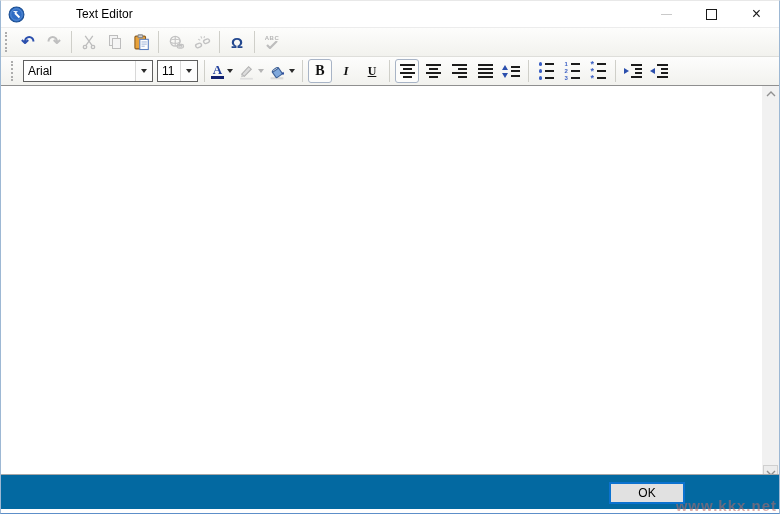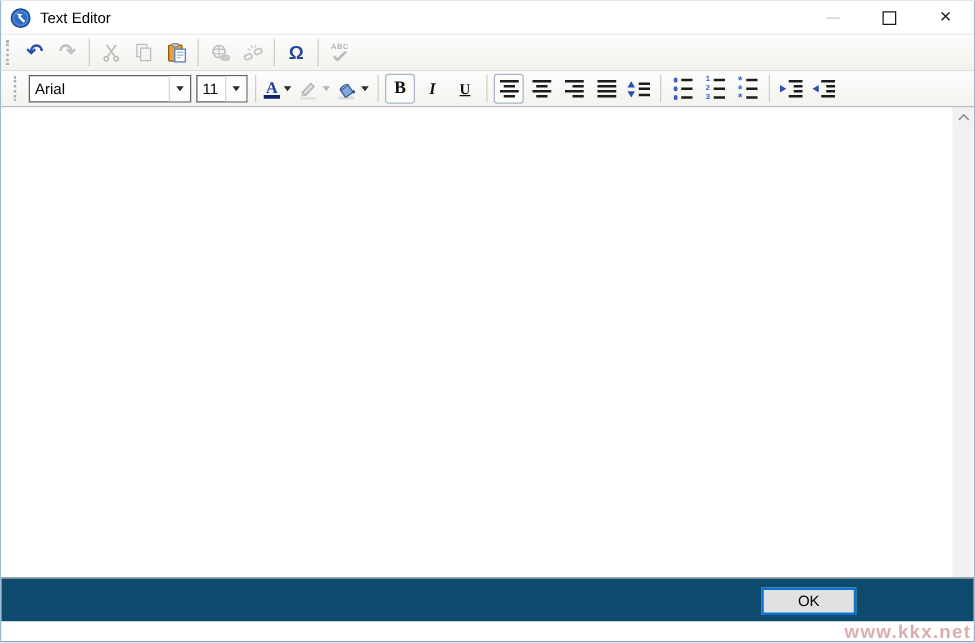--- a/index.html
+++ b/index.html
@@ -3,21 +3,21 @@
 <meta charset="utf-8">
 <style>
   html,body{margin:0;padding:0;background:#fff;}
   .window{
     width:780px;height:514px;position:relative;overflow:hidden;
     background:#fff;box-sizing:border-box;
     border:1px solid #9db8d4;border-top:1px solid #e8e8e8;border-bottom:1px solid #5d8fc9;
     font-family:"Liberation Sans",sans-serif;color:#111;
   }
   
-  .titlebar{height:26px;display:flex;align-items:center;background:#fff;}
+  .titlebar{height:26px;display:flex;align-items:center;background:#fff;gap:44px;}
   .app-icon{margin-left:7px;display:flex;align-items:center;}
   .title-text{font-size:12px;margin-left:7px;color:#000;}
   .win-controls{margin-left:auto;display:flex;height:26px;}
   .win-btn{width:45px;height:26px;display:flex;align-items:center;justify-content:center;cursor:default;}
   .min-bar{width:11px;height:1px;background:#c9c9c9;display:block;}
   .max-box{width:9px;height:9px;border:1px solid #1a1a1a;display:block;}
   .close-x{font-size:16px;color:#1a1a1a;line-height:1;font-weight:400;}
   
   .toolbar{border-top:1px solid #ececec;border-bottom:1px solid #8f8f8f;background:#f6f6f3;}
   .trow{height:28px;display:flex;align-items:center;padding-left:2px;
@@ -81,21 +81,21 @@
   .ind-bars i{height:1.8px;background:#1c1c1c;display:block;}
   .ind-bars .f{width:11px;} .ind-bars .s{width:7px;}
   
   .content{position:relative;height:395px;background:#fff;}
   .editor{position:absolute;top:0;left:0;right:17px;bottom:0;background:#fff;outline:none;
           font-size:13px;font-family:"Liberation Sans",sans-serif;}
   .scrollbar{position:absolute;top:0;right:0;width:17px;bottom:0;background:#f1f1f1;}
   .sb-btn{height:15px;display:flex;align-items:center;justify-content:center;}
   .sb-btn.down{position:absolute;left:1px;right:1px;bottom:1px;height:13px;background:#ececec;border:1px solid #cfcfcf;}
   
-  .footer{position:absolute;left:0;right:0;bottom:16px;height:35px;background:#0c4a6e;border-top:1px solid #a7a7a7;box-sizing:border-box;}
+  .footer{position:absolute;left:0;right:0;bottom:4px;height:35px;background:#0369a1;border-top:1px solid #a7a7a7;box-sizing:border-box;}
   .btn{position:absolute;top:7px;height:22px;background:#e1e1e1;font-size:12px;color:#000;
        display:flex;align-items:center;justify-content:center;box-sizing:border-box;z-index:3;cursor:default;}
   .btn-ok{right:94px;width:76px;border:2px solid #0b72cf;}
   .btn-cancel{right:8px;width:73px;border:1px solid #acacac;}
   
   .watermark{position:absolute;right:2px;bottom:0;z-index:2;text-align:center;pointer-events:none;line-height:1;}
   .wm-logo{font-size:30px;font-weight:bold;letter-spacing:2px;display:block;
            color:rgba(172,118,120,0.48);}
   .wm-url{font-size:15px;font-weight:bold;letter-spacing:1px;display:block;margin-top:1px;
           color:rgba(188,108,102,0.55);}

